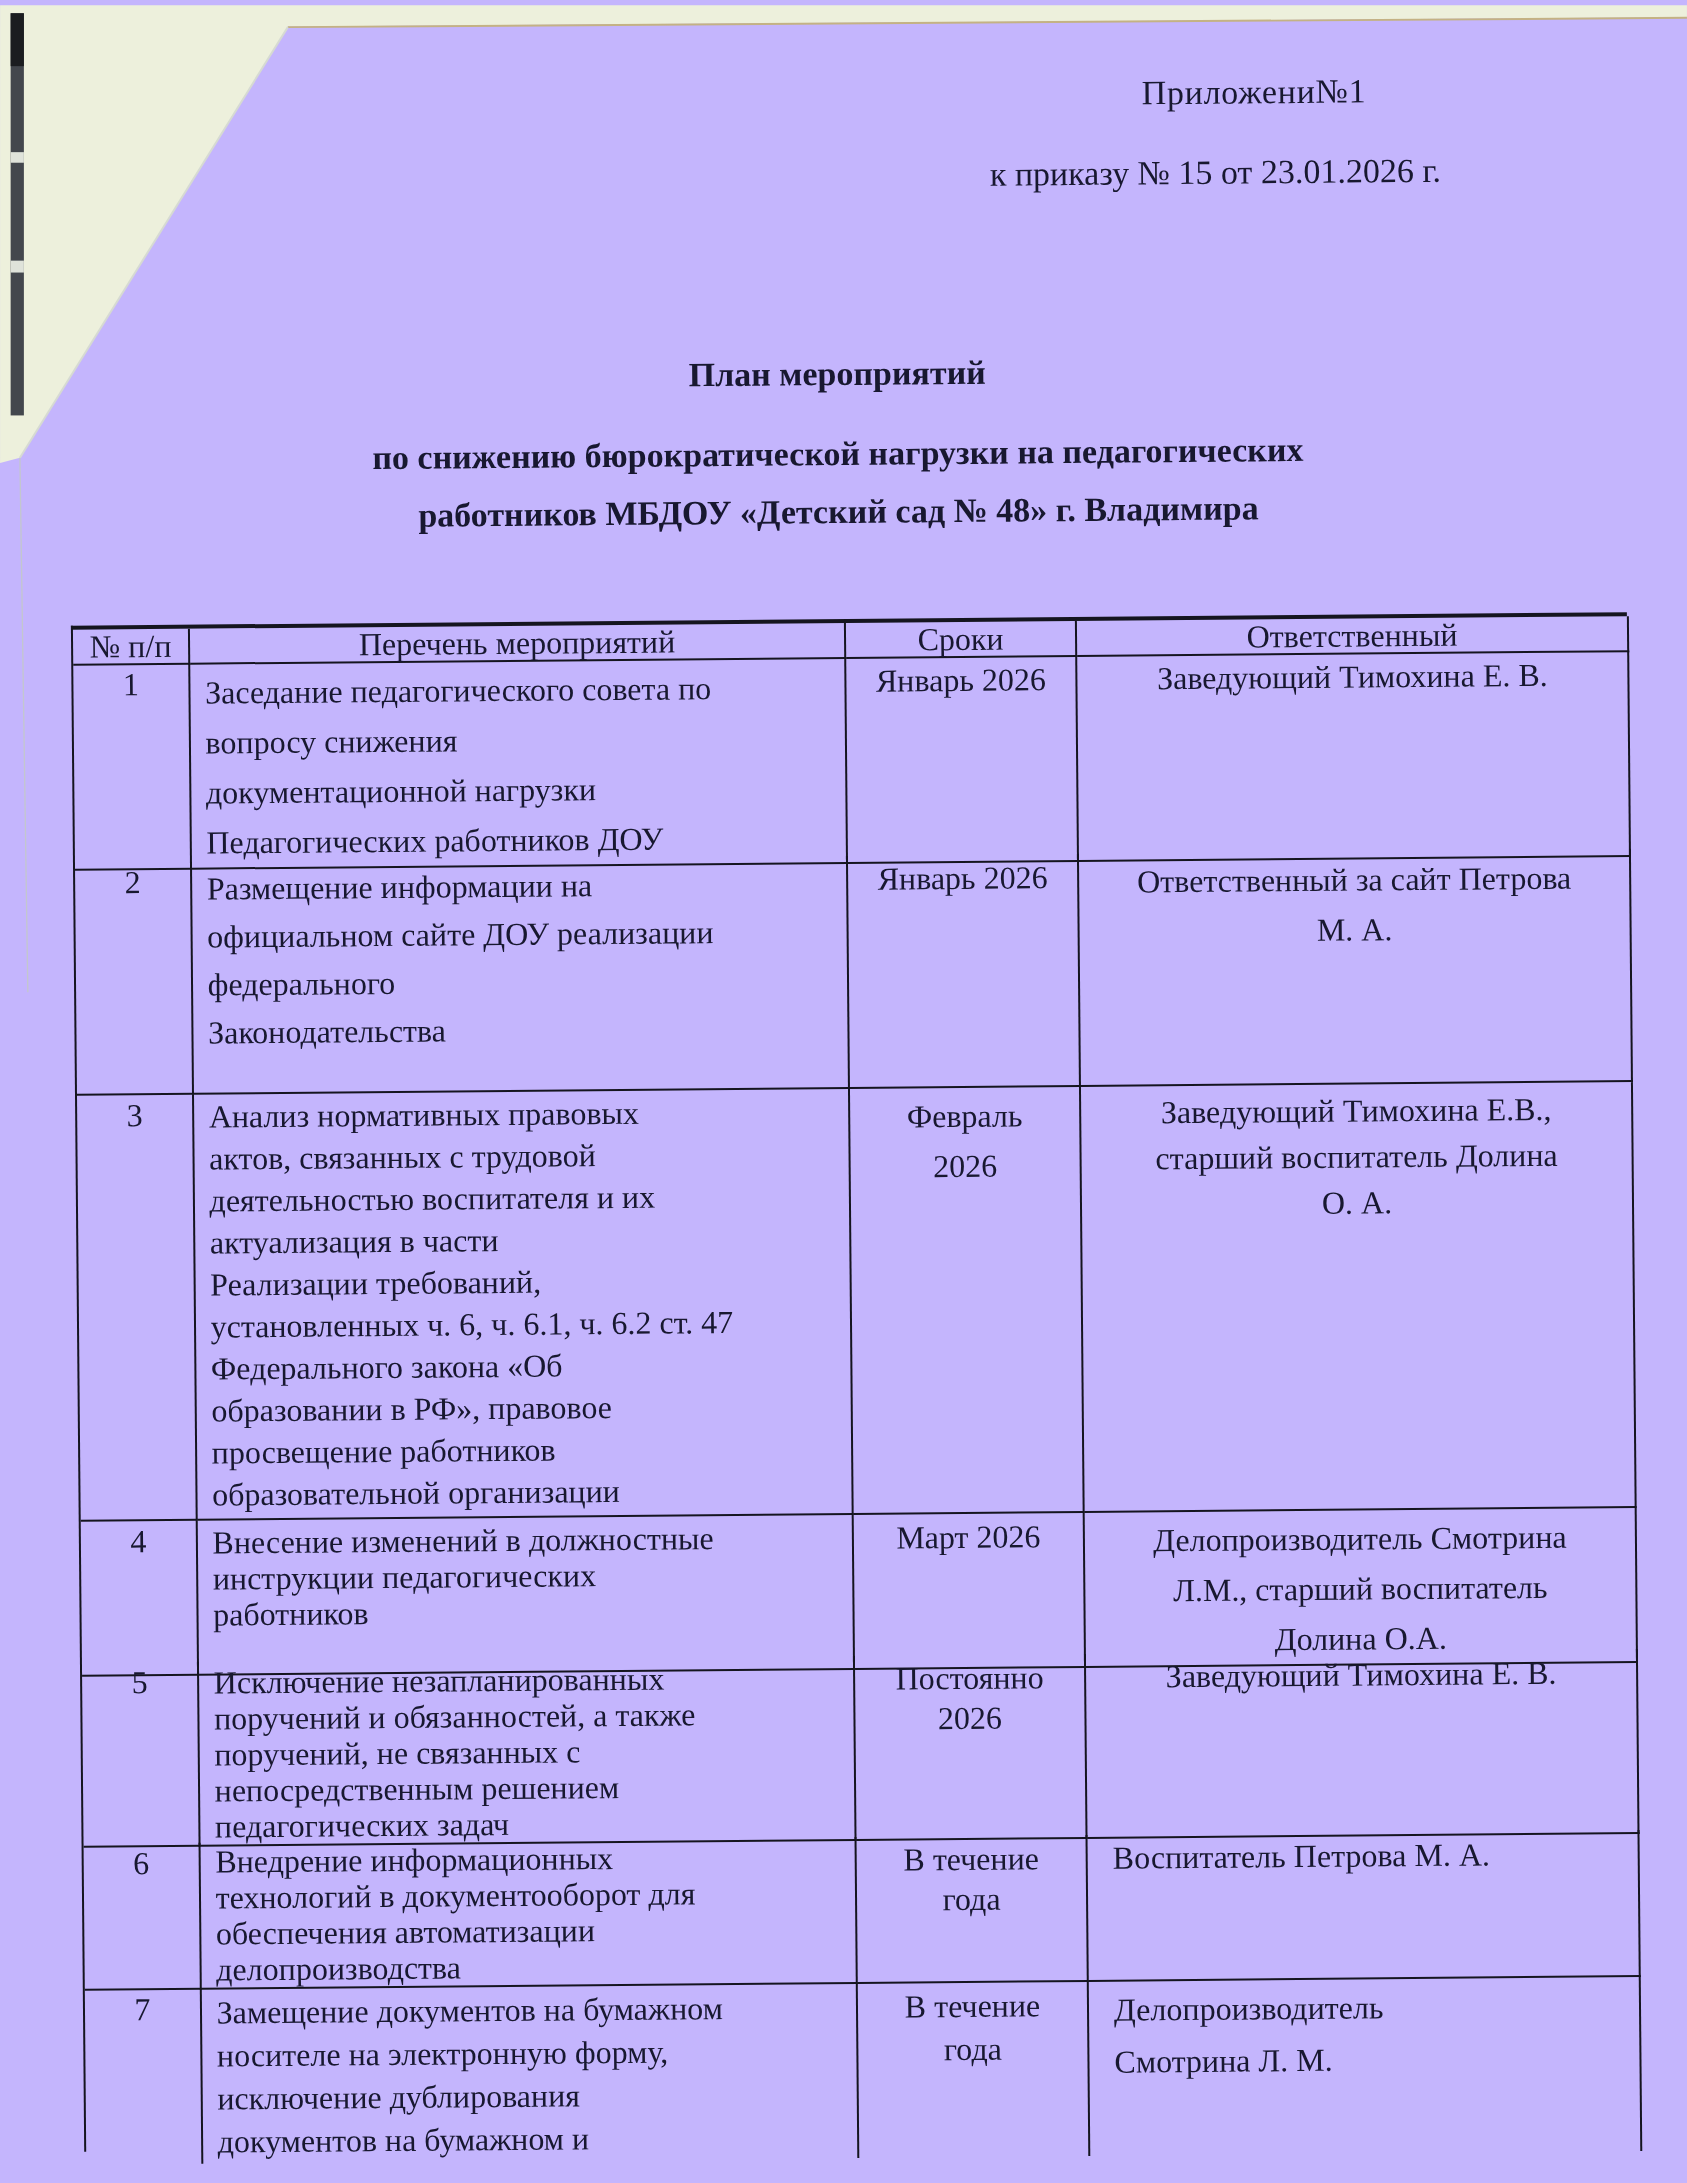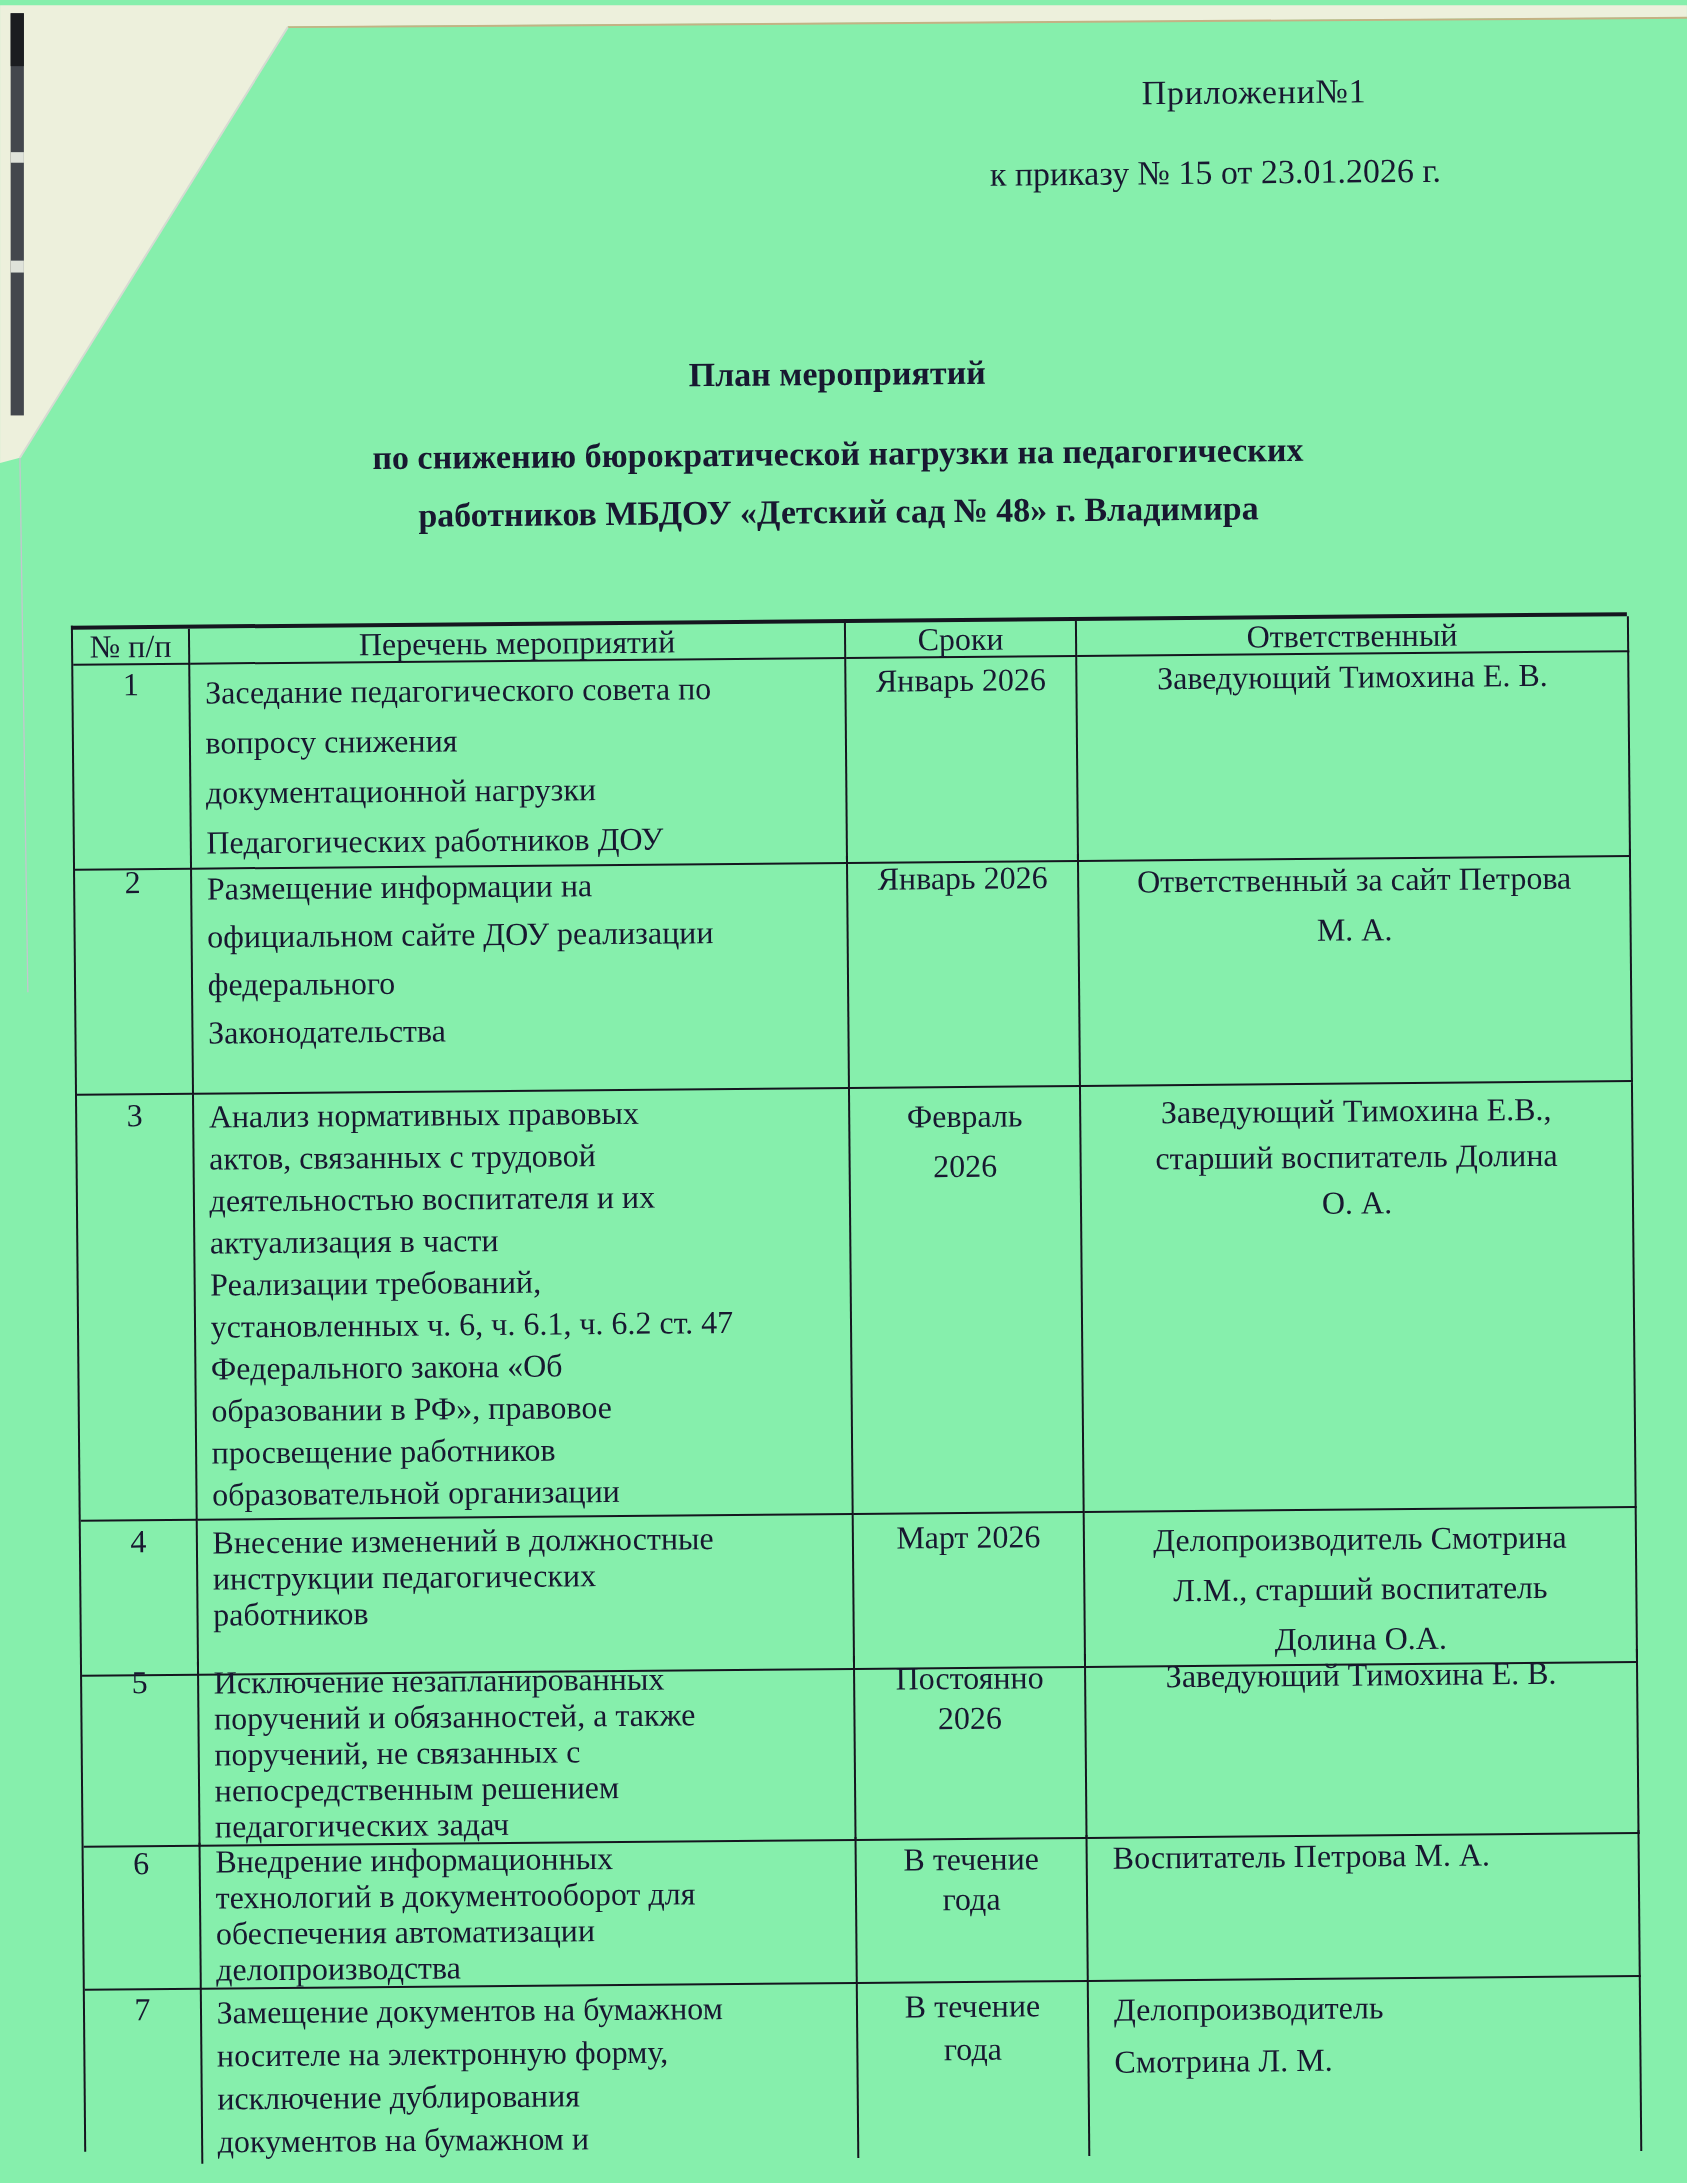--- a/index.html
+++ b/index.html
@@ -1,16 +1,16 @@
 <!DOCTYPE html>
 <html style="font-size:10.6px"><head>
 <meta charset="utf-8">
 <style>
   html,body{margin:0;padding:0;background:#ffffff;}
-  .scan{position:relative;width:1687px;height:2183px;overflow:hidden;background:#86efac;
+  .scan{position:relative;width:1687px;height:2183px;overflow:hidden;background:#c4b5fd;
         font-family:"Liberation Serif","DejaVu Serif",serif;color:#181830;}
   .bg-art{position:absolute;left:0;top:0;z-index:0;}
   .page-content{position:absolute;left:0;top:0;width:1687px;height:2183px;z-index:1;
         transform:rotate(-0.5deg);transform-origin:844px 1092px;}
   .bindtext{white-space:pre-line;}
   .appendix{position:absolute;top:77px;left:0;width:1375px;text-align:right;
         font-size:34px;letter-spacing:0.7px;}
   .order-ref{position:absolute;top:157px;left:0;width:1449px;text-align:right;font-size:34px;}
   .doc-title{position:absolute;top:355px;left:0;width:1687px;text-align:center;
         font-size:34px;font-weight:bold;}

